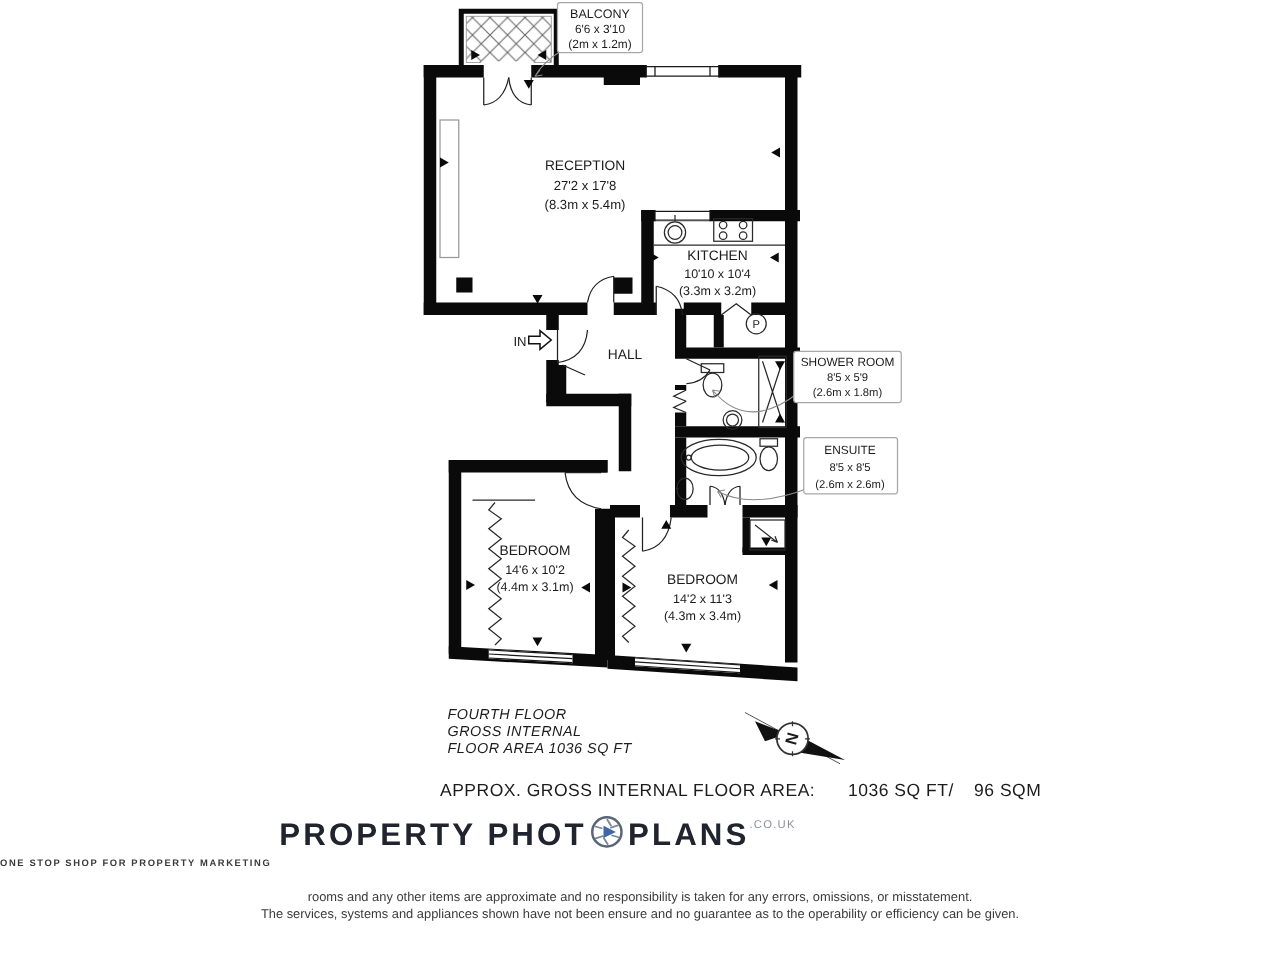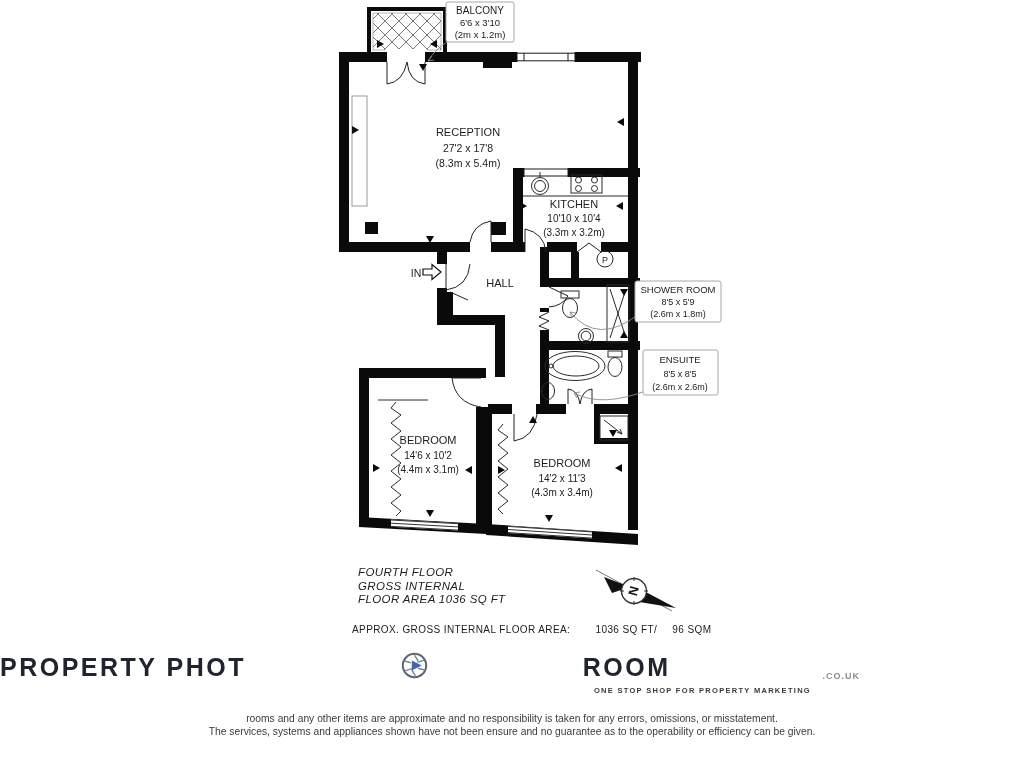--- a/index.html
+++ b/index.html
@@ -1,28 +1,28 @@
 <!DOCTYPE html>
 <html><head>
 <meta charset="utf-8">
 <style>
   html,body{margin:0;padding:0;background:#ffffff;width:1024px;height:768px;overflow:hidden;}
   body{position:relative;font-family:"Liberation Sans",sans-serif;}
   #plan-svg{position:absolute;left:0;top:0;}
   #plan-svg text{font-family:"Liberation Sans",sans-serif;fill:#1c1c1c;}
   .overlay{position:absolute;color:#1c1c1c;}
   #floor-info{left:358px;top:566px;font-size:11.5px;line-height:13.5px;letter-spacing:.4px;font-style:italic;}
-  #area-summary{left:352px;top:624px;font-size:10px;letter-spacing:.4px;white-space:nowrap;}
+  #area-summary{left:352px;top:624px;font-size:14px;letter-spacing:.4px;white-space:nowrap;}
   #area-summary .gap1{margin-left:22px;}
   #area-summary .gap2{margin-left:12px;}
-  #logo-row{left:0;top:652px;width:860px;display:flex;align-items:center;justify-content:space-between;}
+  #logo-row{left:0;top:652px;width:860px;display:flex;align-items:center;justify-content:center;}
   #logo-row .logo-text{font-size:25px;font-weight:bold;letter-spacing:2.5px;color:#20242e;white-space:nowrap;}
   #logo-row .logo-icon{margin:0 3px;display:inline-block;}
-  #logo-row .tld{font-size:9px;font-weight:bold;letter-spacing:1px;color:#8a8f98;align-self:flex-end;margin-bottom:2px;}
-  #tagline{left:0;top:686px;width:811px;text-align:right;font-size:7.5px;font-weight:bold;letter-spacing:1.3px;color:#3a3a3a;}
+  #logo-row .tld{font-size:9px;font-weight:normal;letter-spacing:1px;color:#8a8f98;align-self:flex-end;margin-bottom:20px;}
+  #tagline{left:0;top:686px;width:811px;text-align:left;font-size:7.5px;font-weight:bold;letter-spacing:1.3px;color:#3a3a3a;}
   #disclaimer{left:0;top:712px;width:1024px;text-align:center;font-size:10.3px;line-height:13.2px;color:#3b3b3b;}
 </style>
 </head>
 <body>
 
 <svg id="plan-svg" width="1024" height="768" viewBox="0 0 1024 768">
   <defs>
     <pattern id="hatch" patternUnits="userSpaceOnUse" width="14" height="14">
       <path d="M0,0 L14,14 M14,0 L0,14" stroke="#6a6a6a" stroke-width="0.9"></path>
     </pattern>
@@ -298,21 +298,21 @@
         <path d="M15,3.5 L19,10"></path>
           <path d="M25.5,9 L18,11.5"></path>
           <path d="M26,20 L19,18"></path>
         <path d="M16,26.5 L12,20"></path>
           <path d="M4.5,21 L12,18.5"></path>
           <path d="M4,10 L11,12"></path>
       </g>
       <polygon points="12,9.5 23,15 12,20.5" fill="#3f68a8"></polygon>
     </svg>
   </span>
-  <span class="logo-text">ROOM</span>
+  <span class="logo-text">PLANS</span>
   <span class="tld">.CO.UK</span>
 </div>
 
 <div class="overlay" id="tagline">ONE STOP SHOP FOR PROPERTY MARKETING</div>
 
 <div class="overlay" id="disclaimer">
   <div>rooms and any other items are approximate and no responsibility is taken for any errors, omissions, or misstatement.</div>
   <div>The services, systems and appliances shown have not been ensure and no guarantee as to the operability or efficiency can be given.</div>
 </div>
 

